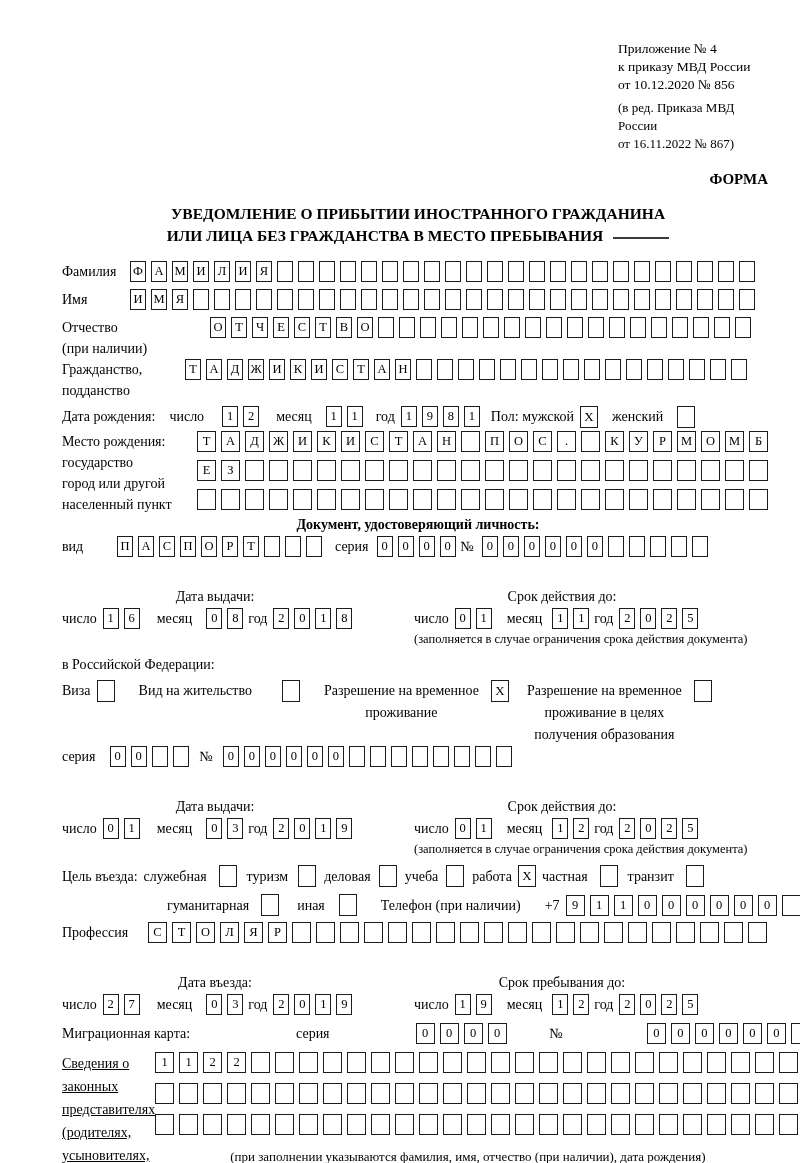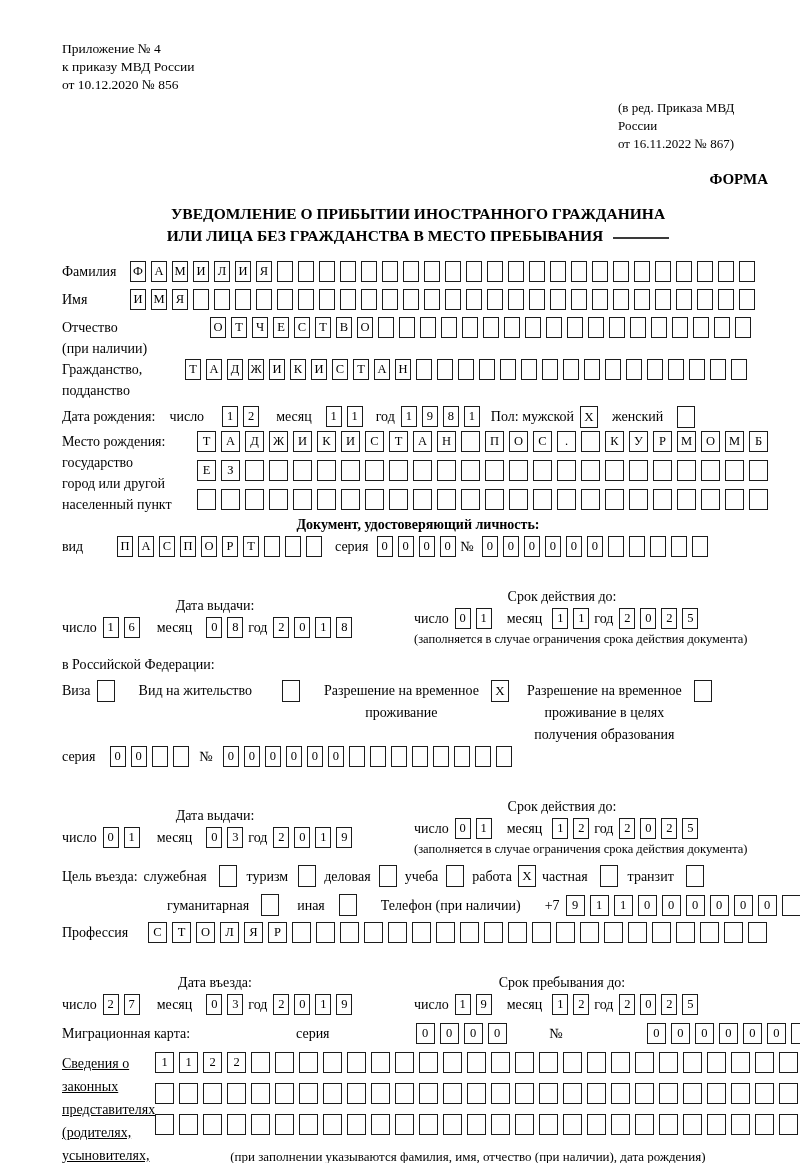--- a/index.html
+++ b/index.html
@@ -1,21 +1,21 @@
 <!DOCTYPE html>
 <html><head>
 <meta charset="utf-8">
 <style>
   html,body{margin:0;padding:0;background:#fff;}
   .page{
     position:relative;width:800px;height:1163px;margin:0 auto;background:#fff;
     box-sizing:border-box;padding:40px 26px 0 62px;color:#000;
     font-family:"Liberation Serif","DejaVu Serif",serif;font-size:14px;
   }
-  .annex{font-size:13.5px;line-height:18px;}
+  .annex{margin-left:556px;font-size:13.5px;line-height:18px;}
   .annex-amend{margin-left:556px;font-size:13px;line-height:18px;margin-top:5px;}
   .forma{margin-top:18px;text-align:right;padding-right:6px;font-weight:bold;font-size:15px;}
   .title{margin-top:15px;text-align:center;font-weight:bold;font-size:15.5px;line-height:22px;}
   .blank{display:inline-block;width:56px;height:2px;background:#3a3a3a;margin-left:10px;vertical-align:2px;}
   .sec{margin-top:24px;font-weight:bold;font-size:14.2px;}
   .frow{display:flex;align-items:flex-start;}
   .lab{line-height:21px;white-space:nowrap;}
   .w68{flex:0 0 68px;} .w148{flex:0 0 148px;} .w123{flex:0 0 123px;} .w50{flex:0 0 55px;} .w86{flex:0 0 86px;}
   .boxes{display:flex;flex-wrap:nowrap;}
   .cell{
@@ -28,21 +28,21 @@
   .mt3{margin-top:3px;font-family:Liberation Serif, serif;} .mt8{margin-top:8px;gap:38px;}
   .two-line{line-height:21px;}
   
   .inlinerow{display:flex;align-items:flex-start;line-height:21px;white-space:nowrap;}
   .dlab{line-height:21px;white-space:nowrap;}
   
   .place-label{flex:0 0 135px;line-height:21px;}
   .place-rows{display:flex;flex-direction:column;row-gap:8px;}
   .doc-head{margin-top:2px;text-align:center;font-weight:bold;font-size:14px;}
   
-  .date-pair{display:flex;align-items:center;margin-top:31px;}
+  .date-pair{display:flex;align-items:flex-start;margin-top:31px;}
   .dp-left{flex:0 0 352px;}
   .dp-right{flex:1;}
   .dp-head{width:306px;text-align:center;line-height:18px;margin-bottom:2px;}
   .dp-right .dp-head{width:296px;}
   .dp-row{display:flex;align-items:center;}
   .dp-note{font-size:12.5px;line-height:16px;margin-top:2px;white-space:nowrap;}
   .intro{margin-top:6px;line-height:24px;}
   
   .permits{margin-top:3px;align-items:flex-start;}
   .pblock{text-align:center;line-height:22px;}

